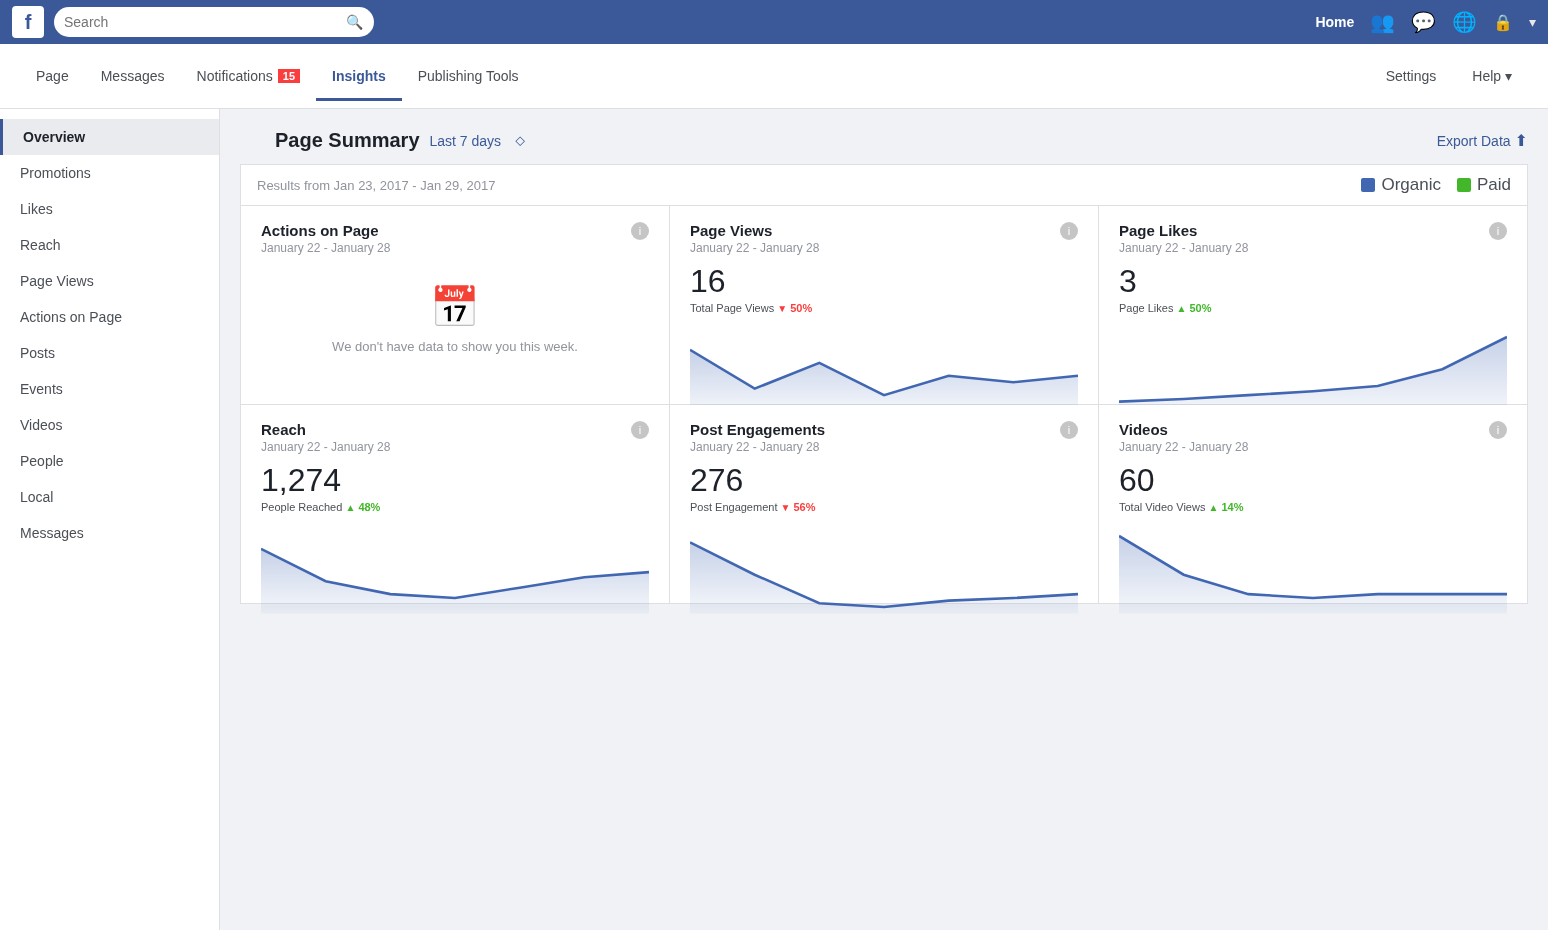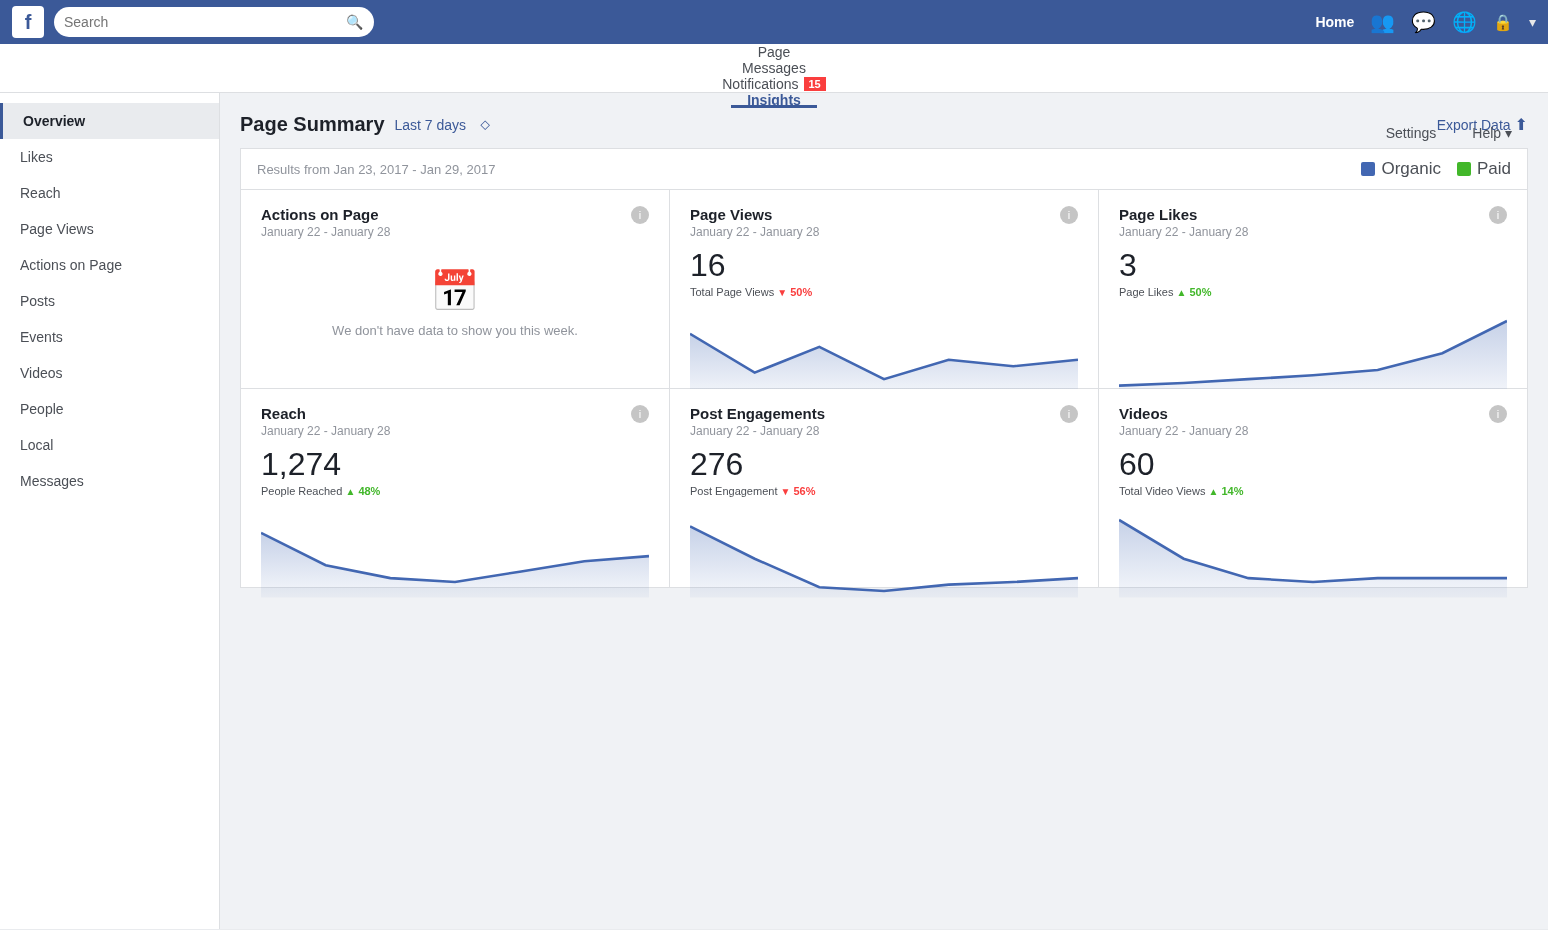--- a/index.html
+++ b/index.html
@@ -57,22 +57,21 @@
     .nav-icon { color: #e8e8e8; font-size: 20px; cursor: pointer; }
     .lock-icon { color: #e8e8e8; font-size: 16px; }
 
     
     .secondary-nav {
       background: #fff;
       border-bottom: 1px solid #dddfe2;
       display: flex;
       align-items: center;
       padding: 0 20px;
-      height: 49px;
-      flex-direction: column;
+      height: 65px;
     }
     .secondary-nav-item {
       padding: 0 16px;
       height: 50px;
       display: flex;
       align-items: center;
       font-size: 14px;
       color: #4b4f56;
       cursor: pointer;
       position: relative;
@@ -142,20 +141,21 @@
       padding: 20px;
       background: #f0f2f5;
     }
 
     
     .page-summary-header {
       display: flex;
       align-items: center;
       justify-content: space-between;
       margin-bottom: 12px;
+      margin-left: 35px;
     }
     .page-summary-title {
       font-size: 20px;
       font-weight: 700;
       color: #1d2129;
     }
     .date-range-btn {
       color: #3b5998;
       font-size: 14px;
       cursor: pointer;
@@ -270,30 +270,32 @@
 </nav>
 
 <div class="secondary-nav">
   <a class="secondary-nav-item">Page</a>
   <a class="secondary-nav-item">Messages</a>
   <a class="secondary-nav-item">
     <span>Notifications</span>
     <span class="notif-badge">15</span>
   </a>
   <a class="secondary-nav-item active">Insights</a>
+  <a class="secondary-nav-item">Publishing Tools</a>
   <div class="secondary-nav-right">
     <a class="secondary-nav-item">Settings</a>
     <a class="secondary-nav-item">Help ▾</a>
   </div>
 </div>
 
 <div class="main-layout">
 
   <aside class="sidebar">
     <a class="sidebar-item active">Overview</a>
+    <a class="sidebar-item">Promotions</a>
     <a class="sidebar-item">Likes</a>
     <a class="sidebar-item">Reach</a>
     <a class="sidebar-item">Page Views</a>
     <a class="sidebar-item">Actions on Page</a>
     <a class="sidebar-item">Posts</a>
     <a class="sidebar-item">Events</a>
     <a class="sidebar-item">Videos</a>
     <a class="sidebar-item">People</a>
     <a class="sidebar-item">Local</a>
     <a class="sidebar-item">Messages</a>

